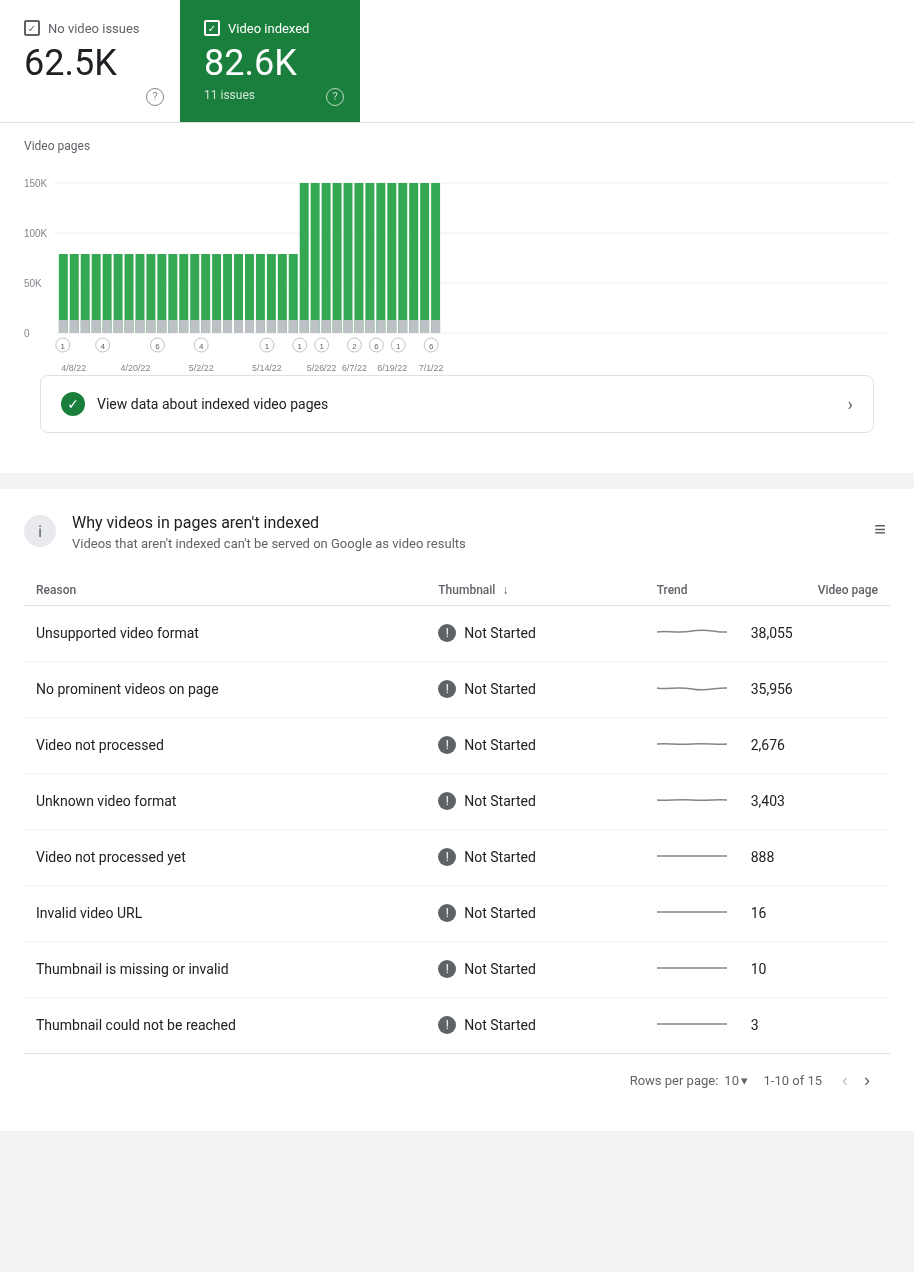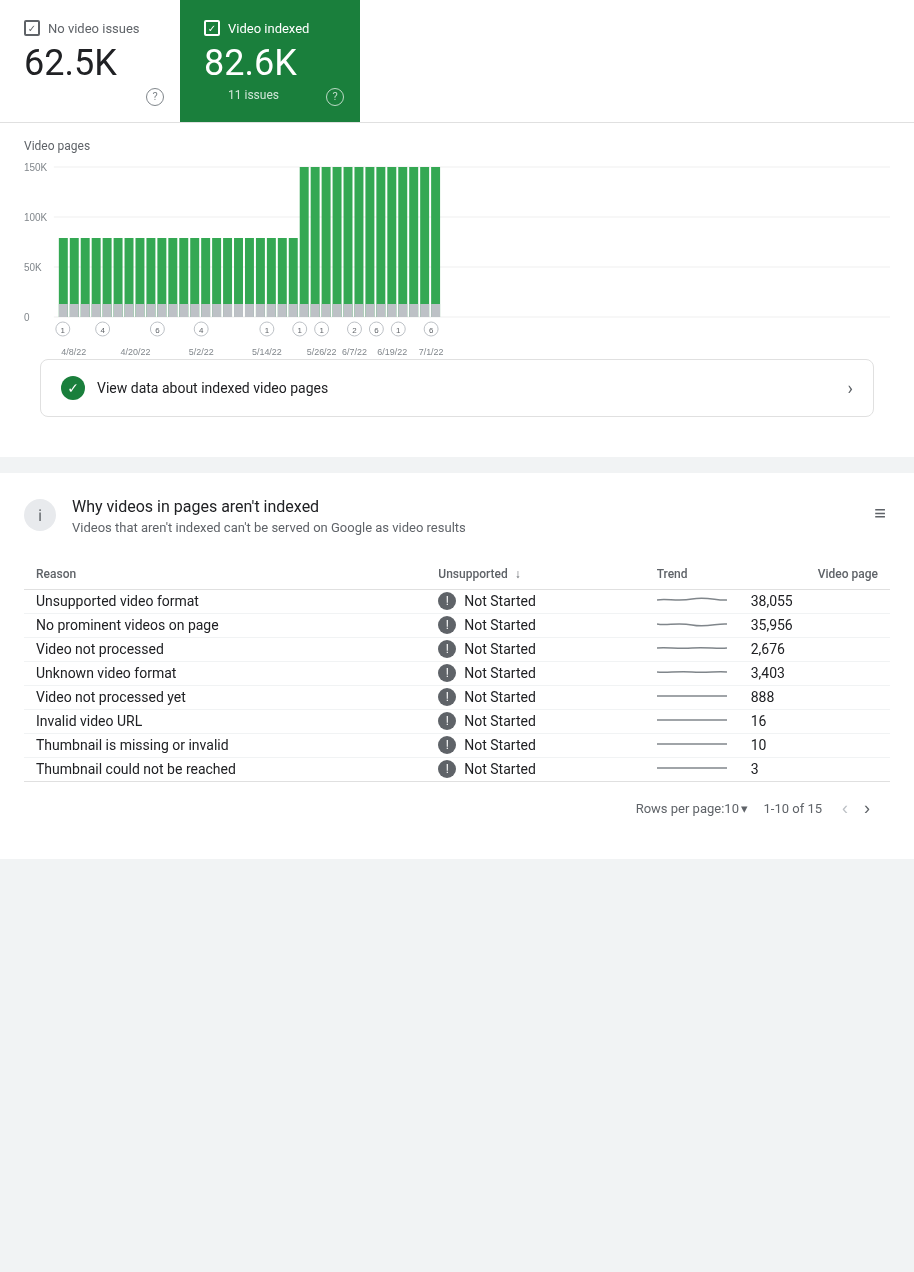--- a/index.html
+++ b/index.html
@@ -53,21 +53,21 @@
       font-weight: 400;
       line-height: 1.1;
     }
     .card.not-indexed .card-value { color: #202124; }
     .card.indexed .card-value { color: #fff; }
     .card-sub {
       font-size: 12px;
       margin-top: 4px;
       color: #5f6368;
     }
-    .card.indexed .card-sub { color: rgba(255,255,255,0.8); margin-left: 24px; }
+    .card.indexed .card-sub { color: rgba(255,255,255,0.8); }
     .card-help {
       position: absolute;
       bottom: 16px; right: 16px;
       width: 18px; height: 18px;
       border-radius: 50%;
       border: 1.5px solid currentColor;
       display: flex; align-items: center; justify-content: center;
       font-size: 11px; cursor: pointer;
     }
     .card.not-indexed .card-help { color: #80868b; }
@@ -75,21 +75,21 @@
 
     
     .chart-container {
       background: #fff;
       padding: 16px 24px 24px;
       margin-bottom: 8px;
     }
     .chart-label {
       font-size: 12px;
       color: #5f6368;
-      margin-bottom: 6px;
+      margin-bottom: 22px;
     }
     .chart-wrap {
       position: relative;
       height: 200px;
     }
     .chart-svg { width: 100%; height: 100%; }
 
     
     .indexed-link {
       background: #fff;
@@ -170,21 +170,21 @@
     .table th {
       font-size: 12px;
       color: #5f6368;
       font-weight: 500;
       padding: 8px 12px;
       text-align: left;
       border-bottom: 1px solid #e0e0e0;
     }
     .table th.right { text-align: right; }
     .table td {
-      padding: 0 12px;
+      padding: 16px 12px;
       border-bottom: 1px solid #f1f3f4;
       font-size: 14px;
       color: #202124;
       vertical-align: middle;
     }
     .table td.right { text-align: left; color: #202124; }
     .table tr:last-child td { border-bottom: none; }
 
     .validation-cell {
       display: flex;
@@ -213,20 +213,21 @@
       padding: 12px 16px;
       font-size: 13px;
       color: #5f6368;
       gap: 16px;
       border-top: 1px solid #e0e0e0;
       background: #fff;
     }
     .pagination-rows {
       display: flex;
       align-items: center;
+      gap: 6px;
     }
     .pagination-select {
       border: none;
       background: transparent;
       font-size: 13px;
       color: #5f6368;
       cursor: pointer;
       display: flex; align-items: center; gap: 2px;
     }
     .pagination-nav {
@@ -446,21 +447,21 @@
       </div>
     </div>
     <div class="why-filter-icon">≡</div>
   </div>
 
   <table class="table">
     <thead>
       <tr>
         <th>Reason</th>
         <th style="cursor:pointer; white-space: nowrap;">
-          <span>Unsupported</span>
+          <span>Thumbnail</span>
           <span class="sort-icon">↓</span>
         </th>
         <th>Trend</th>
         <th class="right">Video page</th>
       </tr>
     </thead>
     <tbody id="table-body">
     <tr>
       <td>Unsupported video format</td>
       <td>

